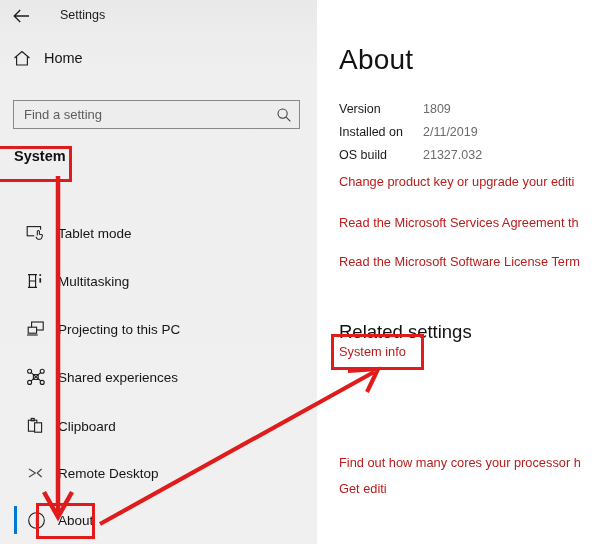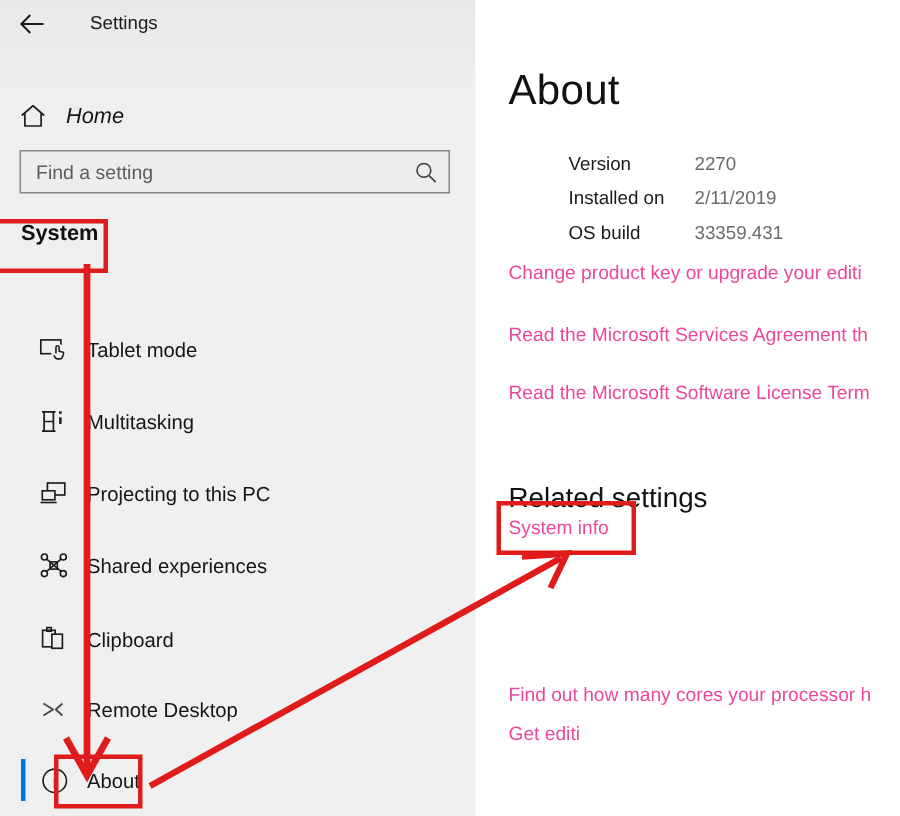--- a/index.html
+++ b/index.html
@@ -49,22 +49,21 @@
     font-size: 12.5px;
     color: #1b1b1b;
     line-height: 23px;
   }
 
   .home-row {
     position: absolute;
     left: 0; top: 50px;
     width: 317px; height: 36px;
     display: flex;
-    align-items: flex-end;
-    font-style: italic;
+    align-items: flex-start;
   }
   .home-icon {
     width: 44px;
     display: flex;
     justify-content: center;
     align-items: center;
   }
   .home-label {
     font-size: 14.5px;
     color: #151515;
@@ -154,30 +153,29 @@
     position: absolute;
     left: 22px;
     width: 261px;
     height: 21px;
     font-size: 12.5px;
     display: flex;
   }
   .spec-key {
     width: 84px;
     color: #1a1a1a;
-    margin-left: 40px;
   }
   .spec-val {
     color: #6b6b6b;
   }
   .link {
     position: absolute;
     left: 22px;
     font-size: 12.8px;
-    color: #ec4899;
+    color: #b91c1c;
     white-space: nowrap;
     text-decoration: none;
   }
   .section-head {
     position: absolute;
     left: 22px;
     font-size: 18.5px;
     color: #111111;
     font-weight: normal;
     margin-top: 11px;
@@ -317,29 +315,29 @@
       <span class="nav-label">About</span>
     </div>
   </div>
 
   <div class="content">
 
     <div class="page-title">About</div>
 
     <div class="spec-row" style="top:102px">
       <span class="spec-key">Version</span>
-      <span class="spec-val">2270</span>
+      <span class="spec-val">1809</span>
     </div>
     <div class="spec-row" style="top:125px">
       <span class="spec-key">Installed on</span>
       <span class="spec-val">2/11/2019</span>
     </div>
     <div class="spec-row" style="top:148px">
       <span class="spec-key">OS build</span>
-      <span class="spec-val">33359.431</span>
+      <span class="spec-val">21327.032</span>
     </div>
 
     <a class="link" style="top:174px" href="#">Change product key or upgrade your editi</a>
     <a class="link" style="top:215px" href="#">Read the Microsoft Services Agreement th</a>
     <a class="link" style="top:254px" href="#">Read the Microsoft Software License Term</a>
 
     <div class="section-head" style="top:310px">Related settings</div>
     <a class="link" style="top:344px" href="#">System info</a>
 
     <a class="link" style="top:455px" href="#">Find out how many cores your processor h</a>

